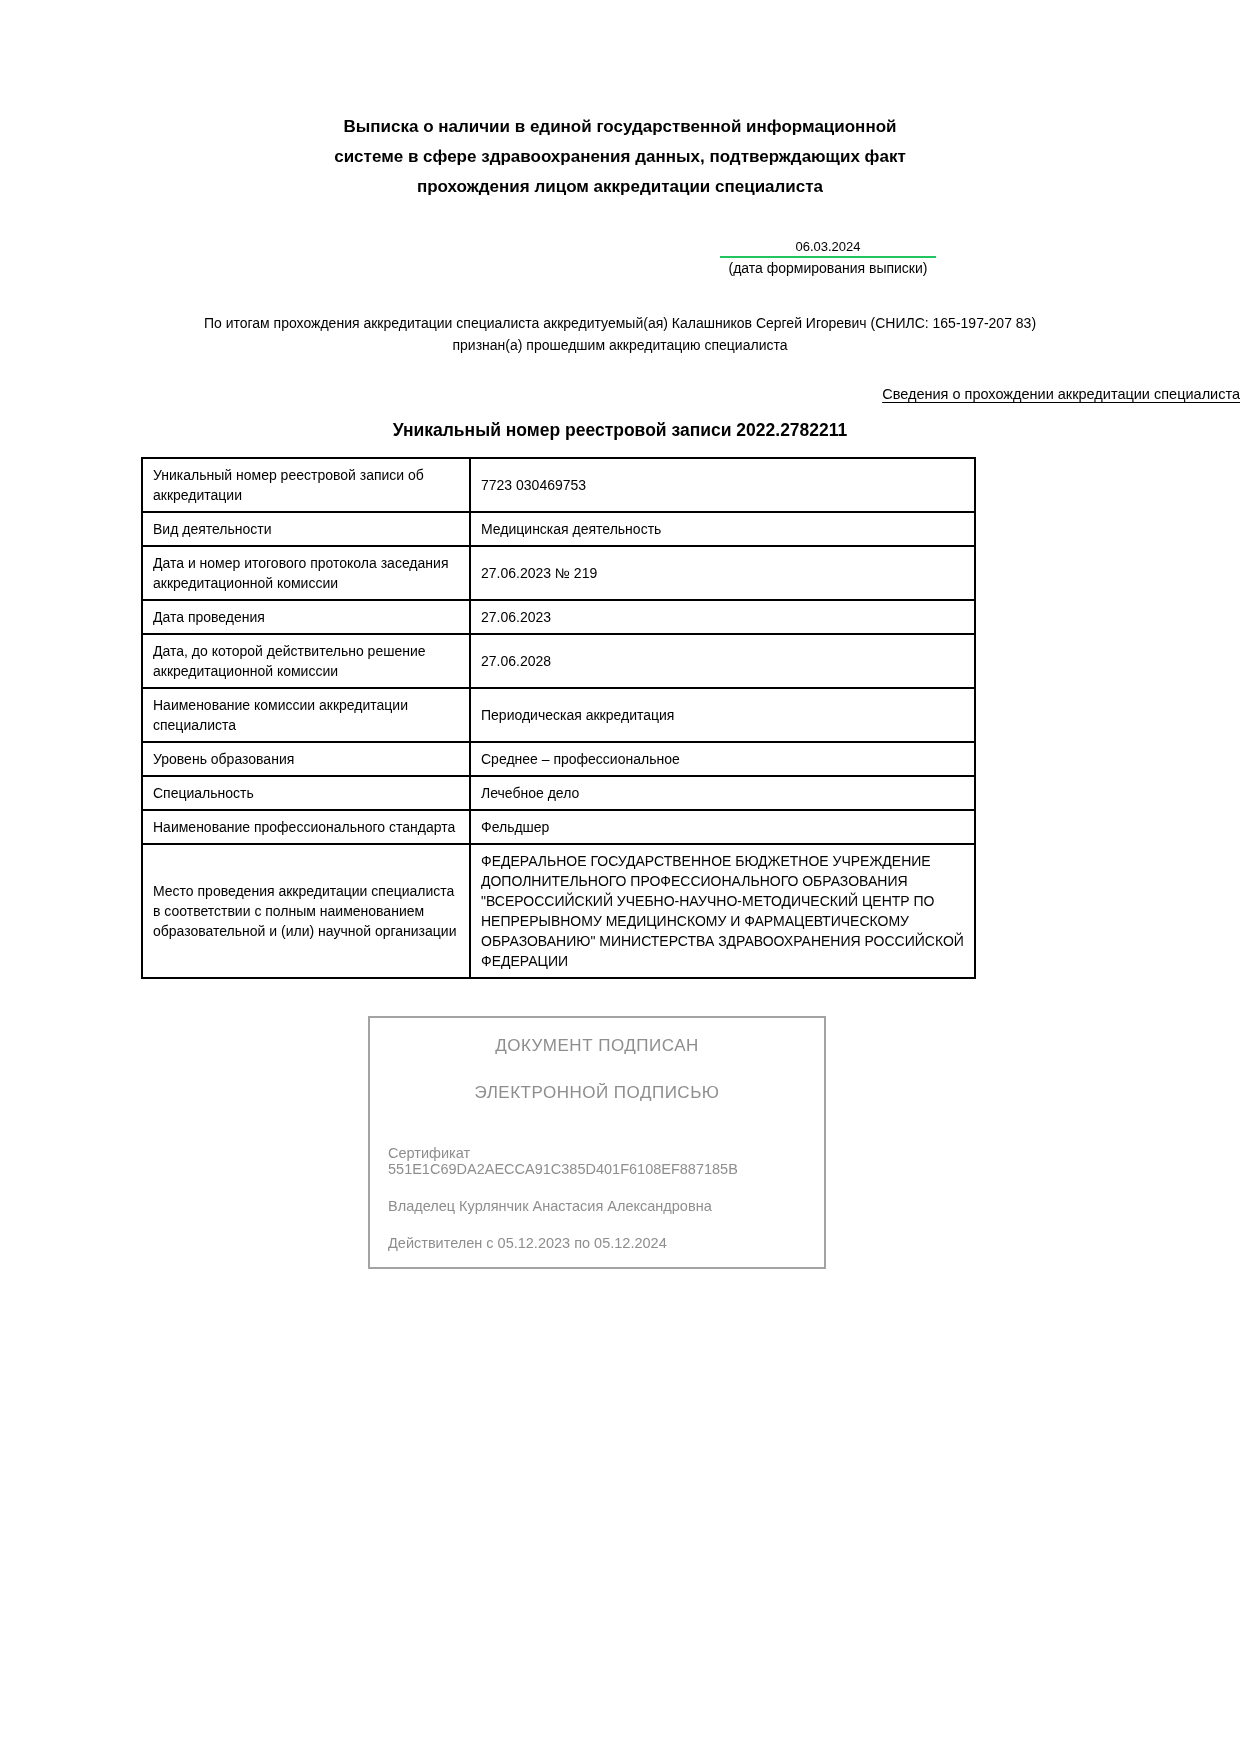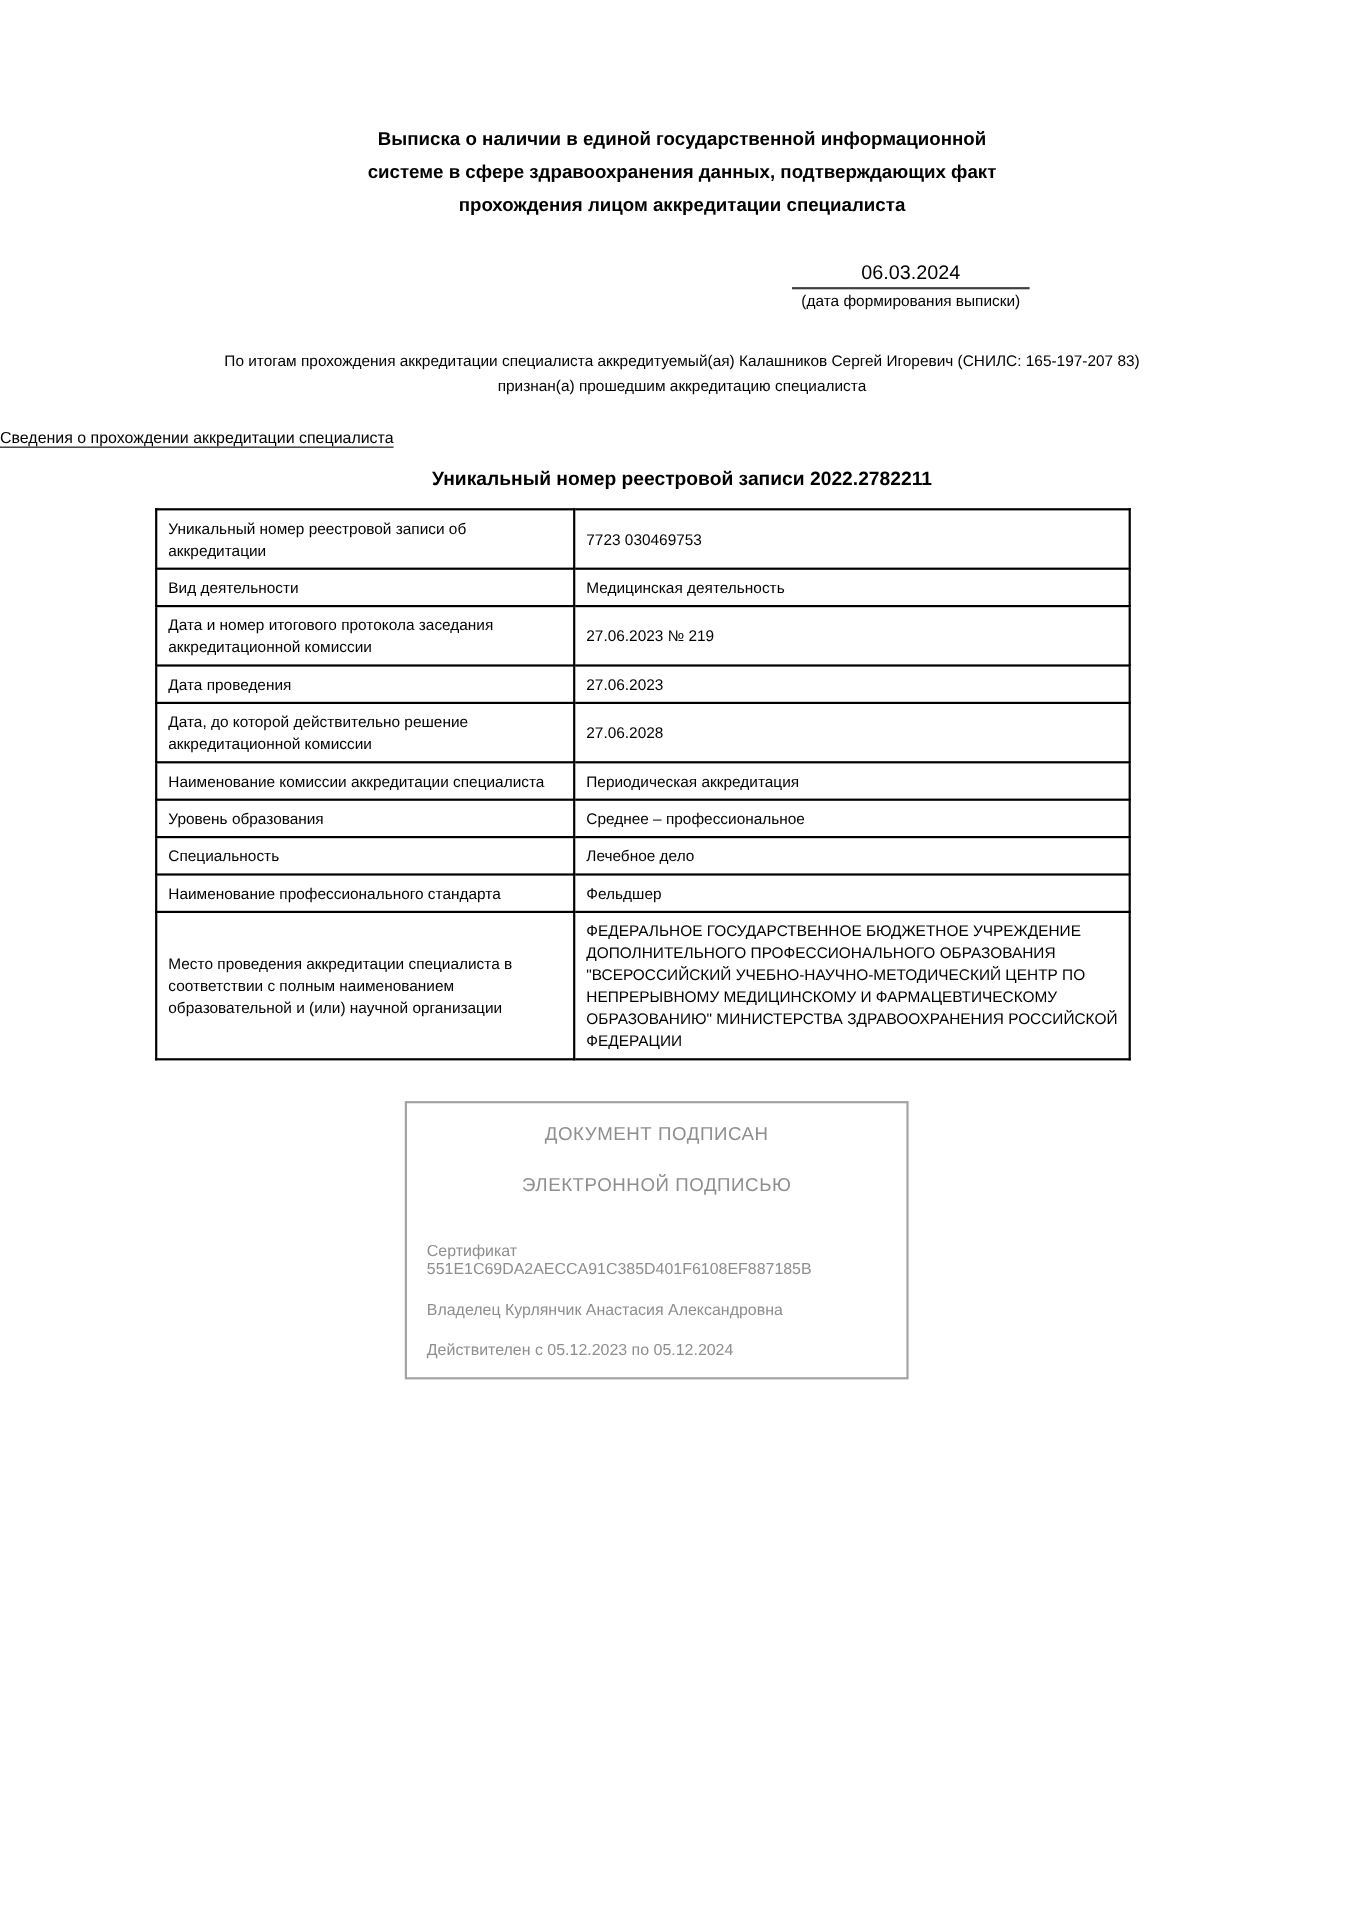--- a/index.html
+++ b/index.html
@@ -28,37 +28,37 @@
     margin-top: 36px;
     margin-left: 712px;
     width: 232px;
     text-align: center;
     font-size: 14px;
   }
   .date-value {
     display: inline-block;
     width: 216px;
     padding-bottom: 2px;
-    border-bottom: 2px solid #404040;
-    font-size: 18px;
+    border-bottom: 2px solid #22c55e;
+    font-size: 13px;
   }
   .date-caption {
     margin-top: 2px;
     font-size: 14px;
     white-space: nowrap;
   }
   .intro {
     margin-top: 36px;
     text-align: center;
     font-size: 14px;
     line-height: 22px;
   }
   .section-heading {
     margin-top: 30px;
-    text-align: left;
+    text-align: right;
     font-size: 14.5px;
     text-decoration: underline;
     text-underline-offset: 3px;
   }
   .registry-heading {
     margin-top: 18px;
     text-align: center;
     font-size: 17.5px;
     font-weight: bold;
   }
@@ -69,21 +69,21 @@
     border-collapse: collapse;
     table-layout: fixed;
     font-size: 14px;
   }
   table.acc-table td {
     border: 2px solid #000000;
     vertical-align: middle;
     padding: 6px 10px;
     line-height: 20px;
   }
-  td.label-cell { width: 380px; }
+  td.label-cell { width: 328px; }
   td.value-cell { width: 505px; }
   .signature-box {
     margin-top: 37px;
     margin-left: 368px;
     width: 458px;
     border: 2px solid #a3a3a3;
     color: #8e8e8e;
     padding: 16px 18px 16px 18px;
   }
   .sig-heading {

